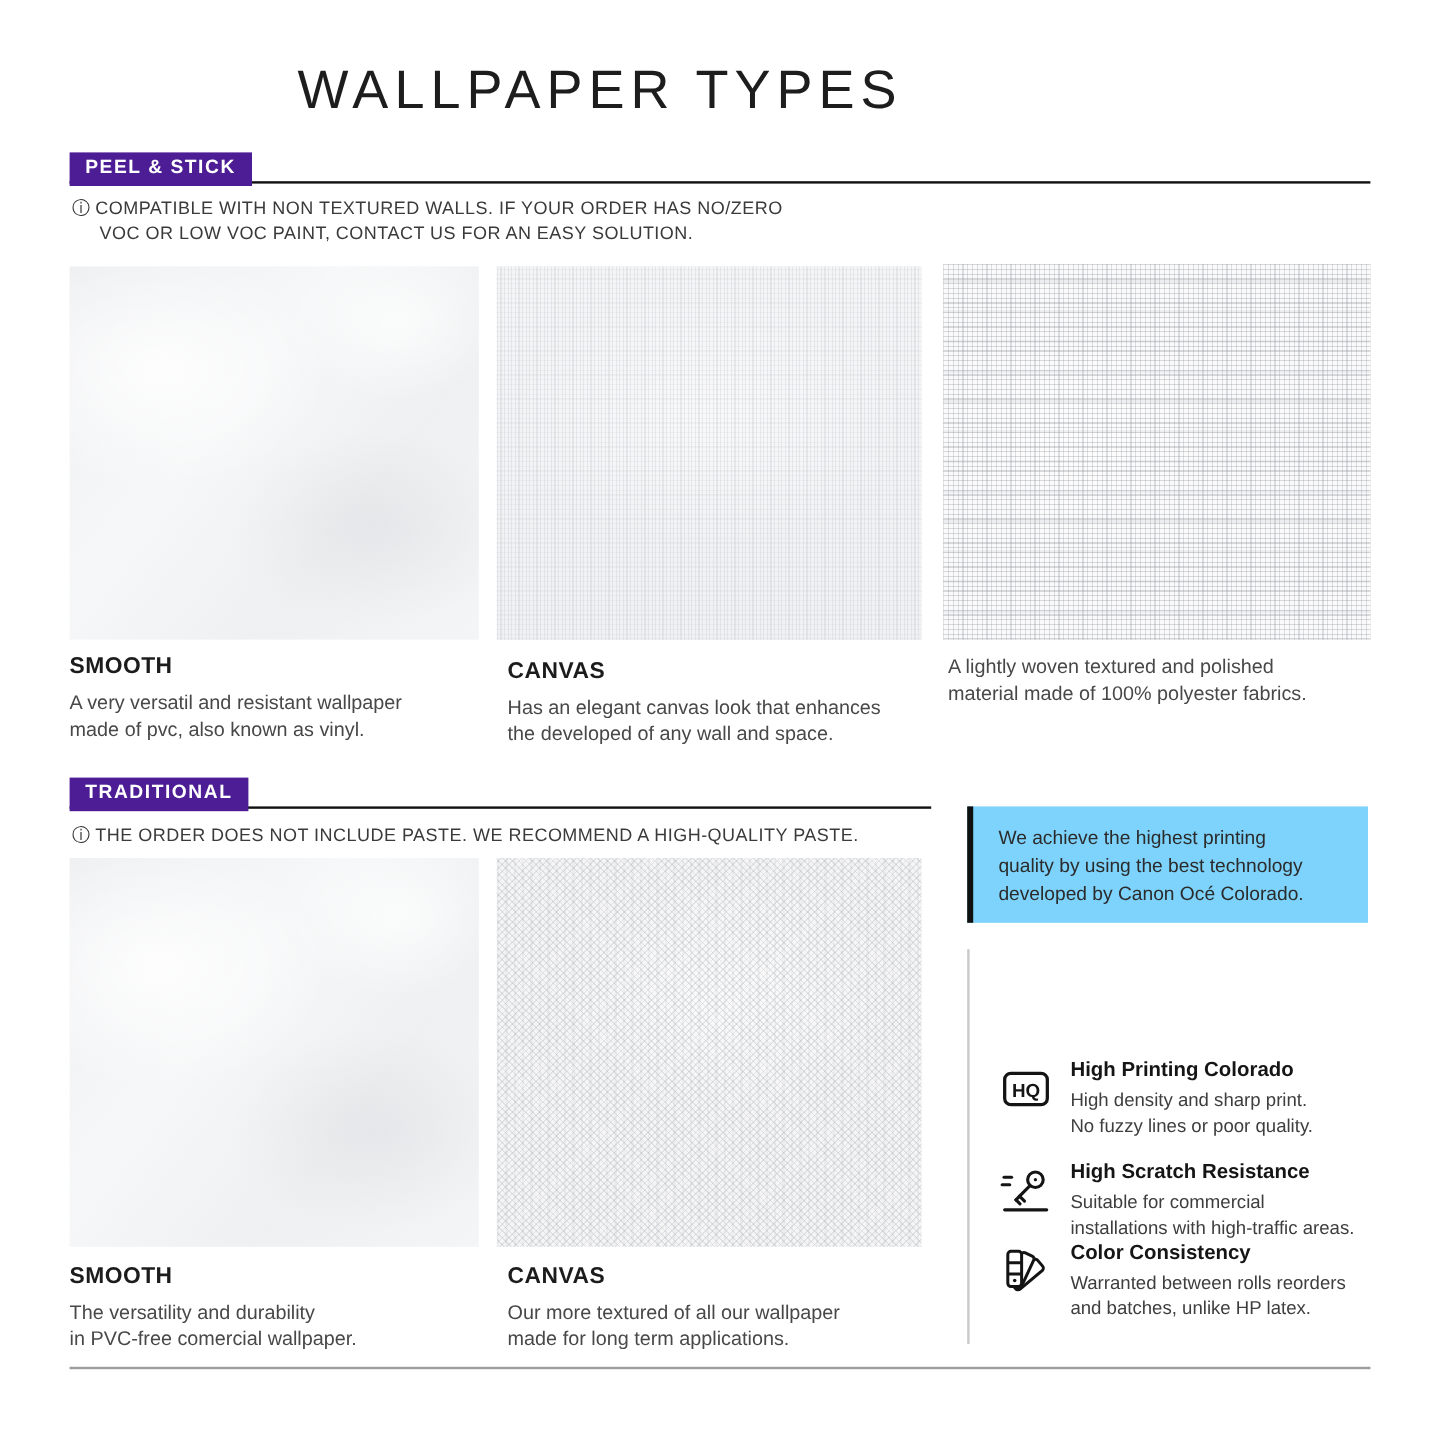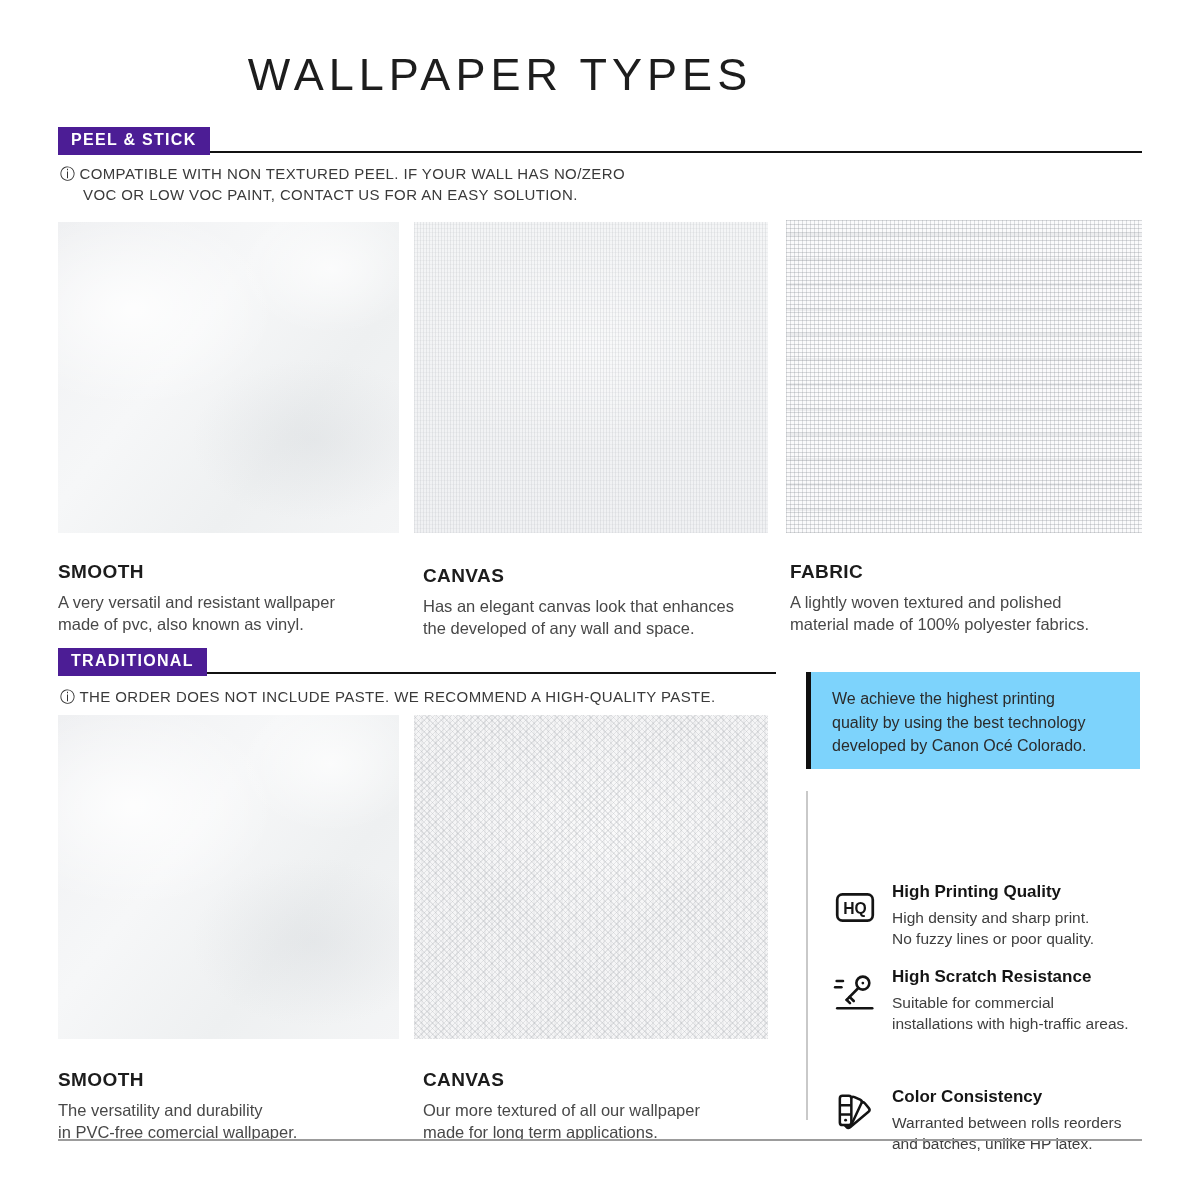--- a/index.html
+++ b/index.html
@@ -61,74 +61,73 @@
       radial-gradient(ellipse 60% 45% at 55% 35%, rgba(255,255,255,.5), rgba(255,255,255,0) 70%);
   }
   #sw-ps-smooth{left:58px;top:222px;width:341px;height:311px;}
   #sw-ps-canvas{left:414px;top:222px;width:354px;height:311px;}
   #sw-ps-fabric{left:786px;top:220px;width:356px;height:313px;}
   #sw-tr-smooth{left:58px;top:715px;width:341px;height:324px;}
   #sw-tr-canvas{left:414px;top:715px;width:354px;height:324px;}
 
   
   .caption{position:absolute;}
-  .caption .sw-name{font-size:19px;font-weight:700;color:#1c1c1c;letter-spacing:.4px;margin:16px 0 8px;}
+  .caption .sw-name{font-size:19px;font-weight:700;color:#1c1c1c;letter-spacing:.4px;margin:0 0 8px;}
   .caption .sw-desc{font-size:16.5px;color:#484848;line-height:22px;margin:0;}
   #cap-ps-smooth{left:58px;top:545px;}
   #cap-ps-canvas{left:423px;top:549px;}
   #cap-ps-fabric{left:790px;top:545px;}
   #cap-tr-smooth{left:58px;top:1053px;}
   #cap-tr-canvas{left:423px;top:1053px;}
 
   
   #quote-box{position:absolute;left:806px;top:672px;width:334px;height:97px;
              background:#7dd3fc;border-left:5px solid #0f0f0f;box-sizing:border-box;
              padding:15px 10px 0 21px;}
   #quote-box .q-line{font-size:16px;line-height:23.5px;color:#2b2b2b;}
   #vline{position:absolute;left:806px;top:791px;width:2px;height:329px;background:#c9c9c9;}
 
   .feature{position:absolute;left:832px;width:312px;}
-  #feat-1{top:796px;} #feat-2{top:882px;} #feat-3{top:967px;} #feat-4{top:1087px;}
+  #feat-1{top:796px;} #feat-2{top:882px;} #feat-3{top:967px;} #feat-4{top:1034px;}
   .f-icon{position:absolute;left:0;top:2px;width:46px;height:46px;overflow:visible;}
   .f-icon svg{overflow:visible;display:block;}
   .f-text{margin-left:60px;}
   .f-title{font-size:17px;font-weight:700;color:#151515;margin:0 0 5px;}
   .f-desc{font-size:15.5px;color:#3e3e3e;line-height:21px;}
 </style>
 </head>
 <body>
 
 <div class="page">
 
   <div class="title">WALLPAPER TYPES</div>
 
   <div class="hrule" id="rule-ps"></div>
   <div class="tag" id="tag-ps">PEEL &amp; STICK</div>
 
   <div class="note" id="note-ps">
-    <div><span class="info-glyph">ⓘ</span><span>COMPATIBLE WITH NON TEXTURED PEEL. IF YOUR WALL HAS NO/ZERO</span></div>
+    <div><span class="info-glyph">ⓘ</span><span>COMPATIBLE WITH NON TEXTURED WALLS. IF YOUR ORDER HAS NO/ZERO</span></div>
     <div class="cont">VOC OR LOW VOC PAINT, CONTACT US FOR AN EASY SOLUTION.</div>
   </div>
 
   <div class="swatch tex-smooth" id="sw-ps-smooth"></div>
   <div class="swatch tex-canvas-fine" id="sw-ps-canvas"></div>
   <div class="swatch tex-fabric" id="sw-ps-fabric"></div>
 
   <div class="caption" id="cap-ps-smooth">
     <div class="sw-name">SMOOTH</div>
     <div class="sw-desc">A very versatil and resistant wallpaper</div>
     <div class="sw-desc">made of pvc, also known as vinyl.</div>
   </div>
   <div class="caption" id="cap-ps-canvas">
     <div class="sw-name">CANVAS</div>
     <div class="sw-desc">Has an elegant canvas look that enhances</div>
     <div class="sw-desc">the developed of any wall and space.</div>
   </div>
   <div class="caption" id="cap-ps-fabric">
-    <div class="sw-name">FABRIC</div>
     <div class="sw-desc">A lightly woven textured and polished</div>
     <div class="sw-desc">material made of 100% polyester fabrics.</div>
   </div>
 
   <div class="hrule" id="rule-tr"></div>
   <div class="tag" id="tag-tr">TRADITIONAL</div>
 
   <div class="note" id="note-tr">
     <div><span class="info-glyph">ⓘ</span><span>THE ORDER DOES NOT INCLUDE PASTE. WE RECOMMEND A HIGH-QUALITY PASTE.</span></div>
   </div>
@@ -156,21 +155,21 @@
 
 
   <div class="feature" id="feat-2">
     <div class="f-icon">
       <svg width="46" height="46" viewBox="0 0 44 44" fill="none" stroke="#141414" stroke-width="2.6" stroke-linejoin="round">
         <rect x="5" y="10" width="34" height="25" rx="5"></rect>
         <text x="22" y="28.5" text-anchor="middle" font-size="15" font-weight="700" font-family="Liberation Sans, sans-serif" fill="#141414" stroke="none">HQ</text>
       </svg>
     </div>
     <div class="f-text">
-      <div class="f-title">High Printing Quality</div>
+      <div class="f-title">High Printing Colorado</div>
       <div class="f-desc">High density and sharp print.</div>
       <div class="f-desc">No fuzzy lines or poor quality.</div>
     </div>
   </div>
 
   <div class="feature" id="feat-3">
     <div class="f-icon">
       <svg width="46" height="46" viewBox="0 0 44 44" fill="none" stroke="#141414" stroke-width="2.5" stroke-linecap="round" stroke-linejoin="round">
         <circle cx="29.5" cy="13.5" r="6.2"></circle>
         <circle cx="29.5" cy="13.5" r="1.3" fill="#141414" stroke="none"></circle>

